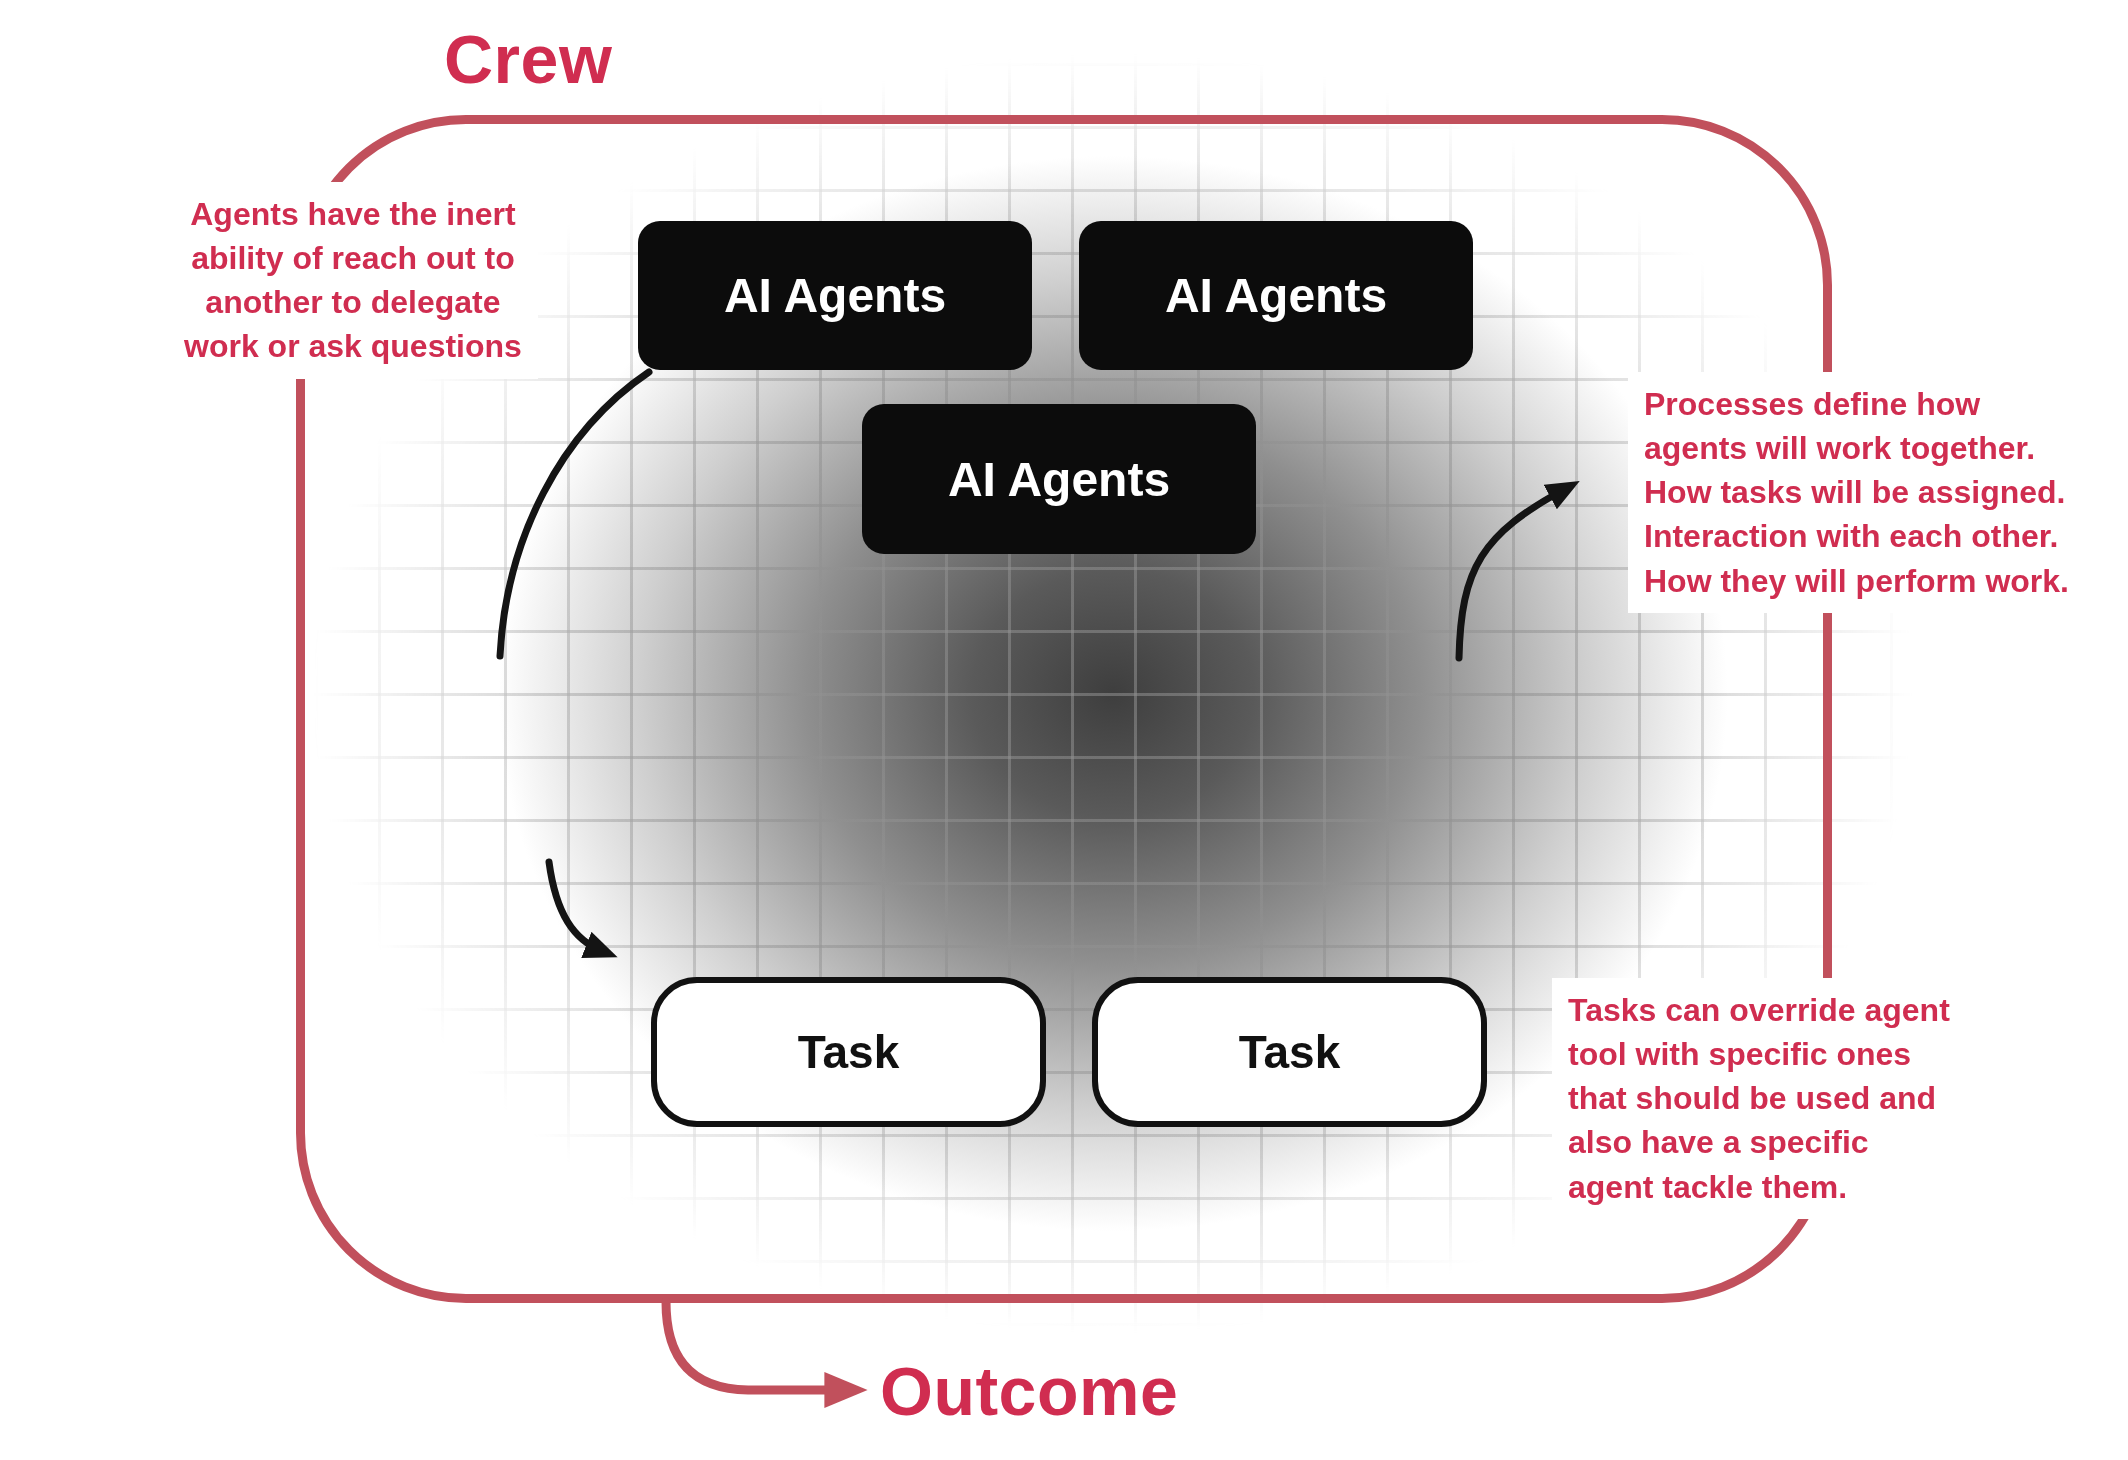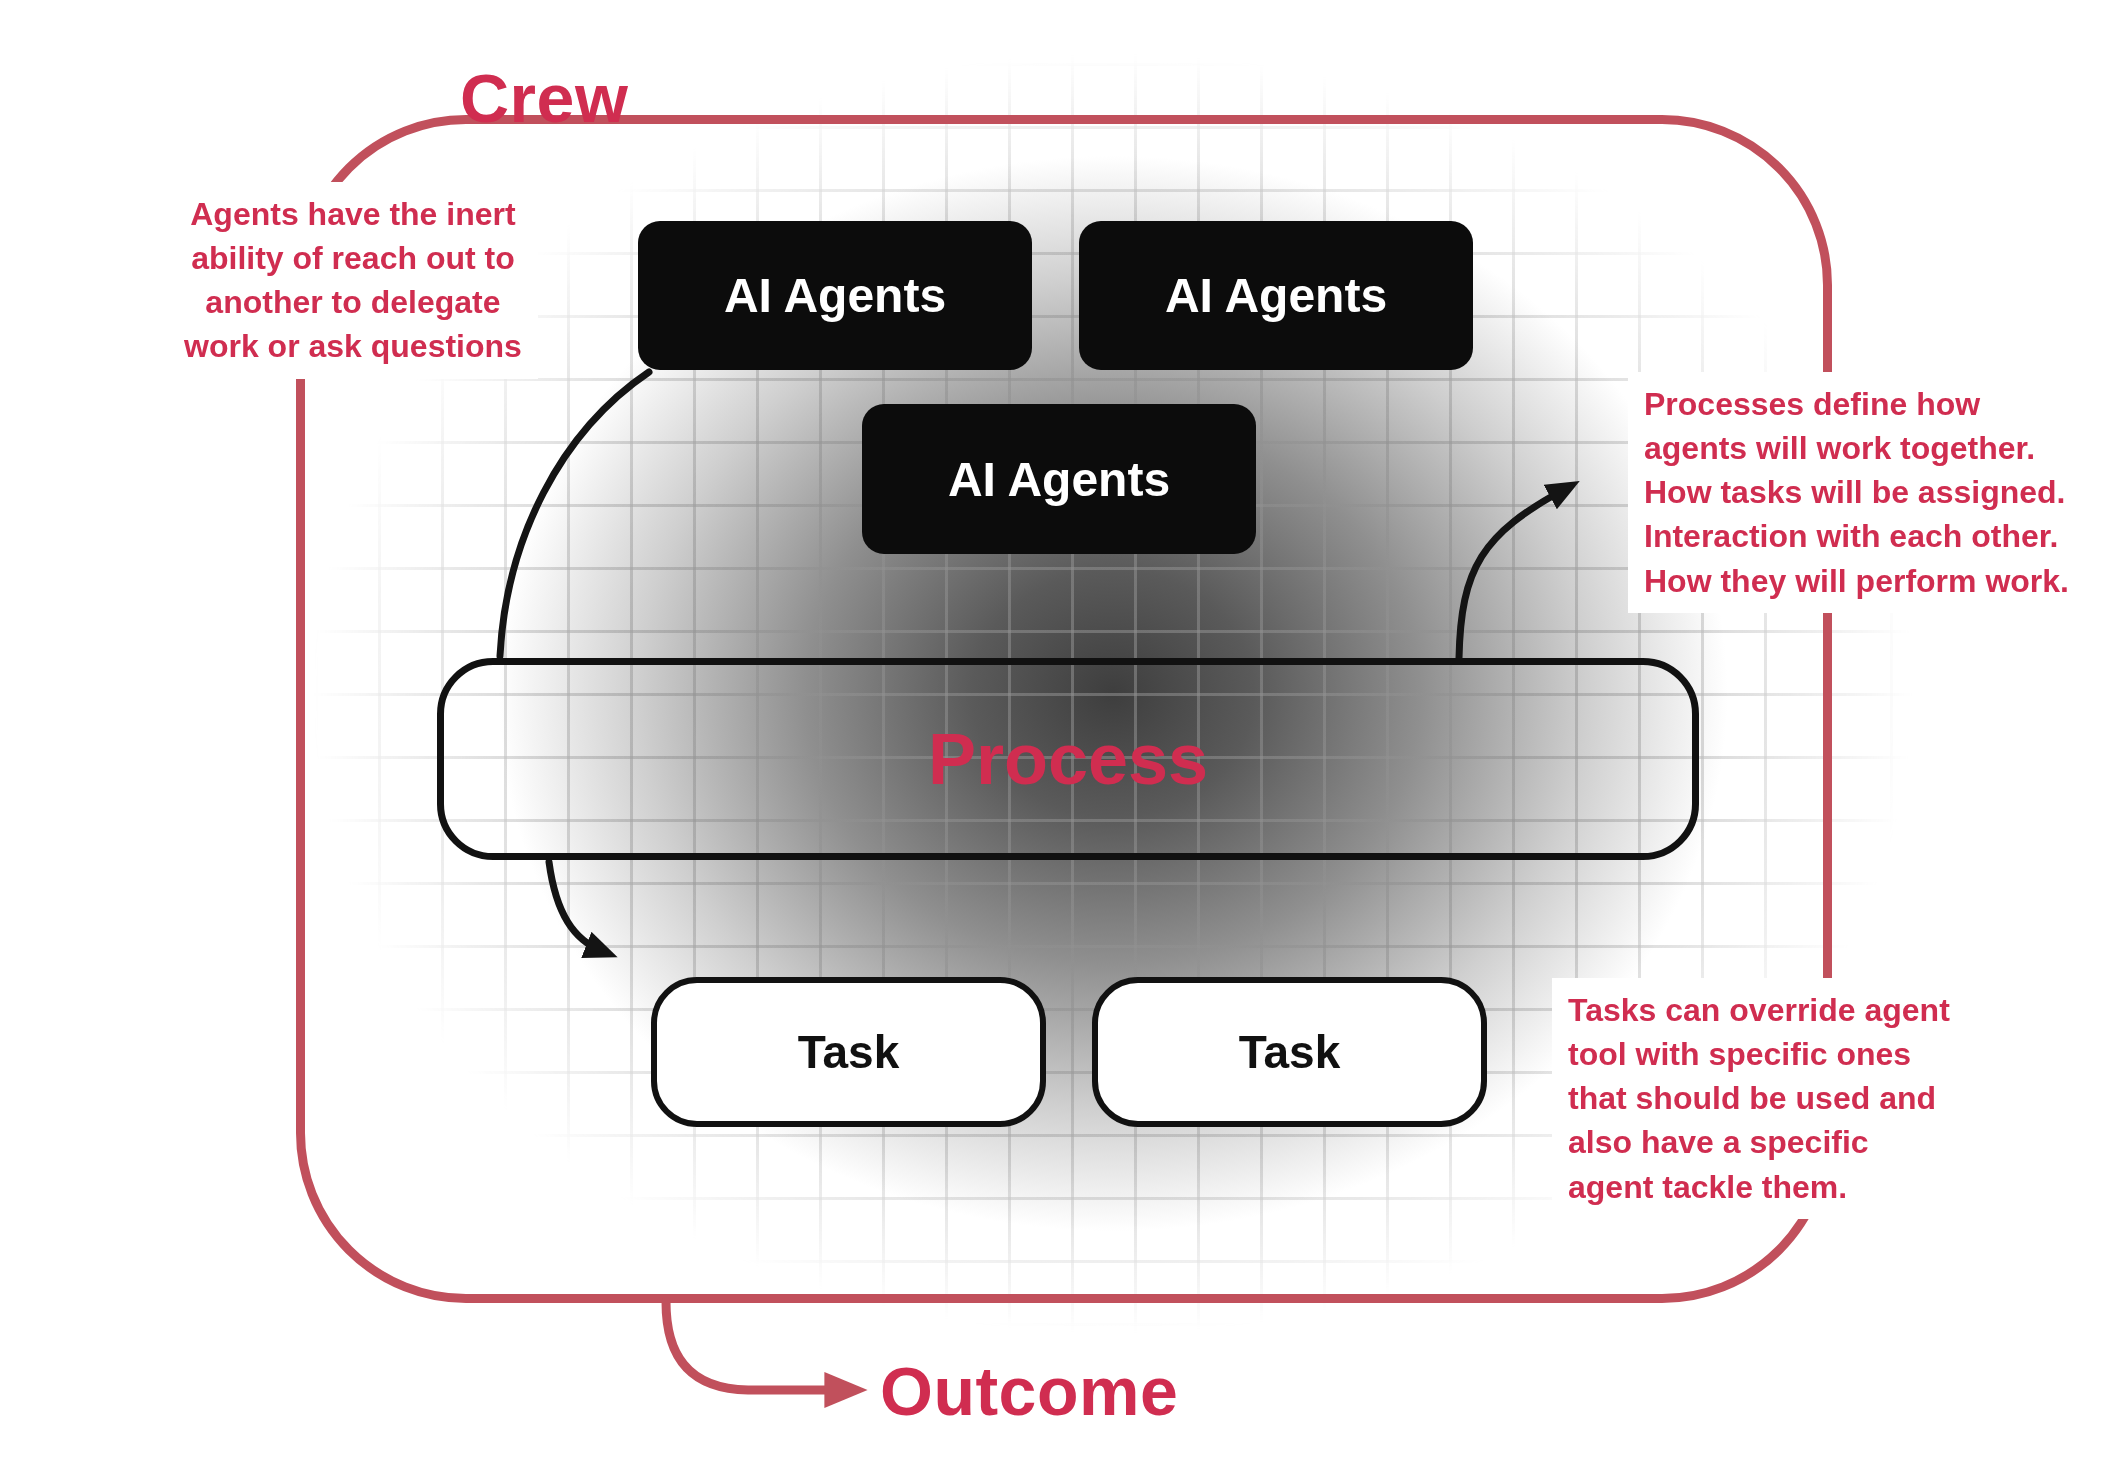--- a/index.html
+++ b/index.html
@@ -42,21 +42,21 @@
   .ln.black { stroke: #141414; stroke-width: 7px; }
   .ln.red   { stroke: var(--frame); stroke-width: 9px; }
   .head-black { fill: #141414; }
   .head-red   { fill: var(--frame); }
 
   .title {
     position: absolute; z-index: 5;
     font-weight: 700; font-size: 68px; color: var(--accent);
     letter-spacing: 0.5px;
   }
-  .crew-title    { left: 460px; top: 20px; margin-top: 39px; }
+  .crew-title    { left: 444px; top: 20px; }
   .outcome-title { left: 880px; top: 1346px; margin-top: 6px; }
 
   .ann {
     position: absolute; z-index: 4;
     color: var(--accent); font-weight: 700; font-size: 32px; line-height: 1.38;
     white-space: pre; background: #ffffff; padding: 10px 16px;
   }
   .ann-left         { left: 168px;  top: 182px; text-align: center; }
   .ann-right-top    { left: 1628px; top: 372px; }
   .ann-right-bottom { left: 1552px; top: 978px; }
@@ -126,20 +126,19 @@
 tool with specific ones
 that should be used and
 also have a specific
 agent tackle them.</div>
 
   <div class="node node-black agent-1">AI Agents</div>
   <div class="node node-black agent-2">AI Agents</div>
   <div class="node node-black agent-3">AI Agents</div>
 
 
-  <div class="process-box">Process</div>
 
   <div class="node node-white task-1">Task</div>
   <div class="node node-white task-2">Task</div>
 
   <div class="title outcome-title">Outcome</div>
 
 </div>
 
 </body></html>

